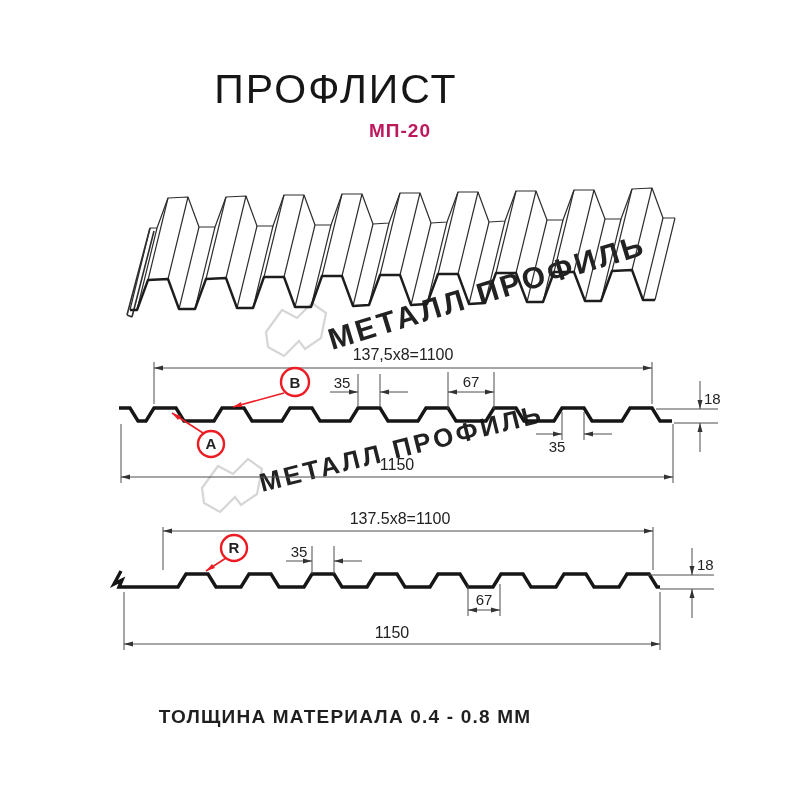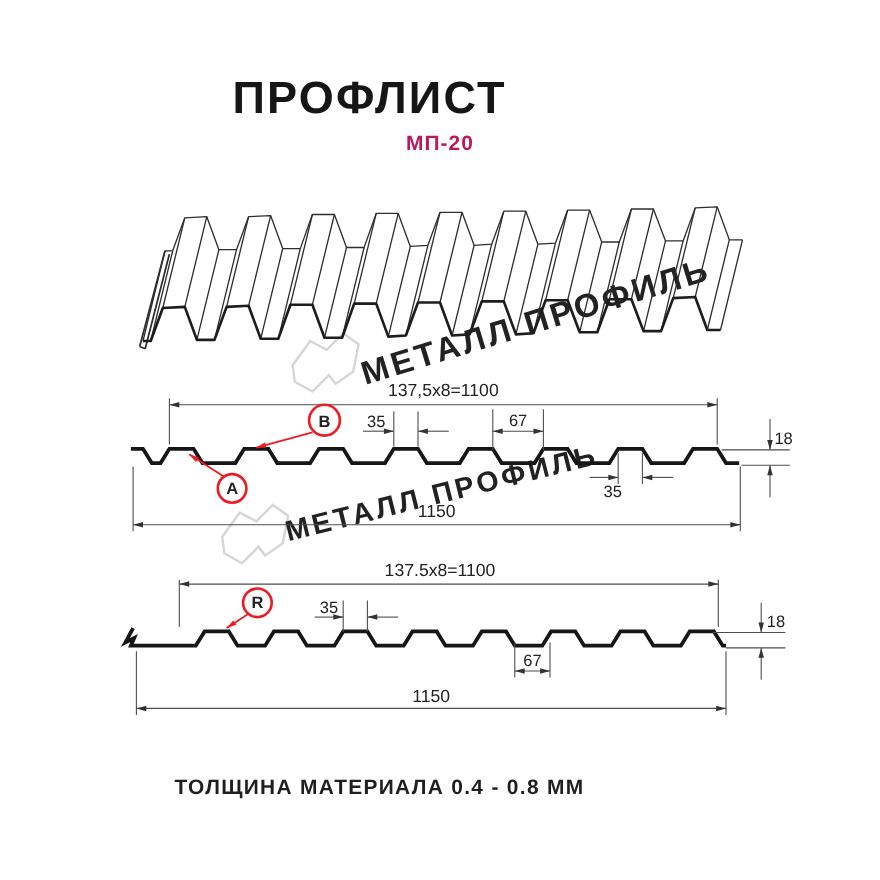--- a/index.html
+++ b/index.html
@@ -1,19 +1,19 @@
 <!DOCTYPE html>
 <html><head>
 <meta charset="utf-8">
 <style>
   html,body{margin:0;padding:0;background:#fff;}
   .page{position:relative;width:800px;height:800px;background:#ffffff;overflow:hidden;
         font-family:"Liberation Sans",sans-serif;}
   .title{position:absolute;top:66px;left:0;width:672px;text-align:center;
-         font-size:41px;font-weight:700;letter-spacing:2px;color:#161616;}
+         font-size:41px;font-weight:400;letter-spacing:2px;color:#161616;}
   .subtitle{position:absolute;top:120px;left:0;width:800px;text-align:center;
          font-size:19px;font-weight:600;letter-spacing:1px;color:#be185d;}
   .footer{position:absolute;top:706px;left:0;width:690px;text-align:center;
          font-size:19px;font-weight:600;letter-spacing:1.2px;color:#1f1f1f;}
   svg{position:absolute;top:0;left:0;}
   svg text{font-family:"Liberation Sans",sans-serif;fill:#222;}
   .dimtxt{font-size:15px;}
   .dimtxt-big{font-size:16px;}
   .lbltxt{font-size:15px;font-weight:bold;}
   .wmtxt{font-size:30px;font-weight:bold;letter-spacing:3px;}

